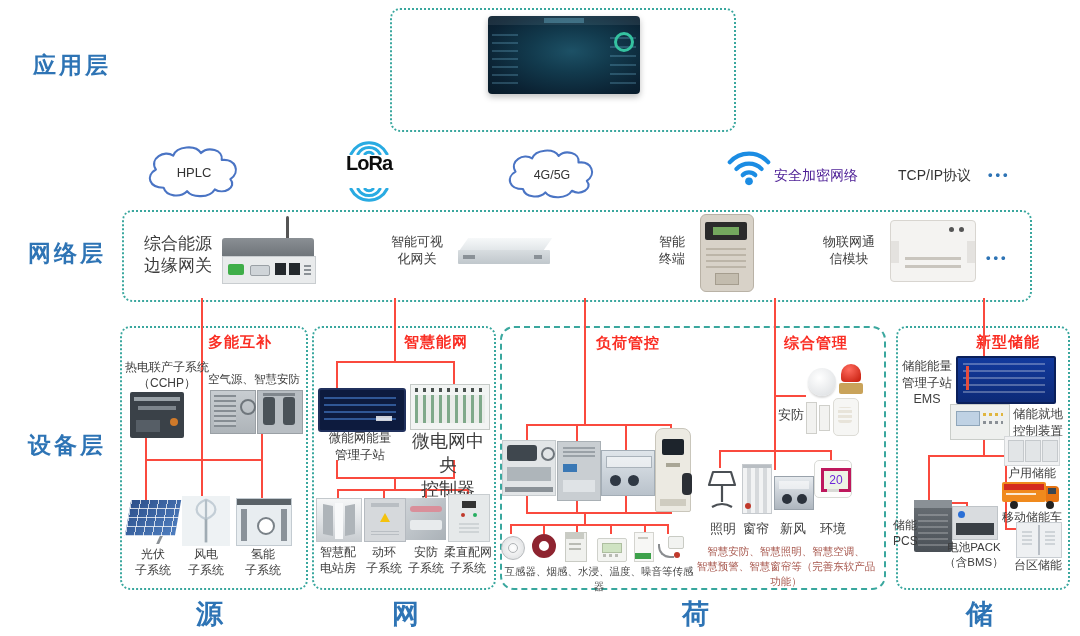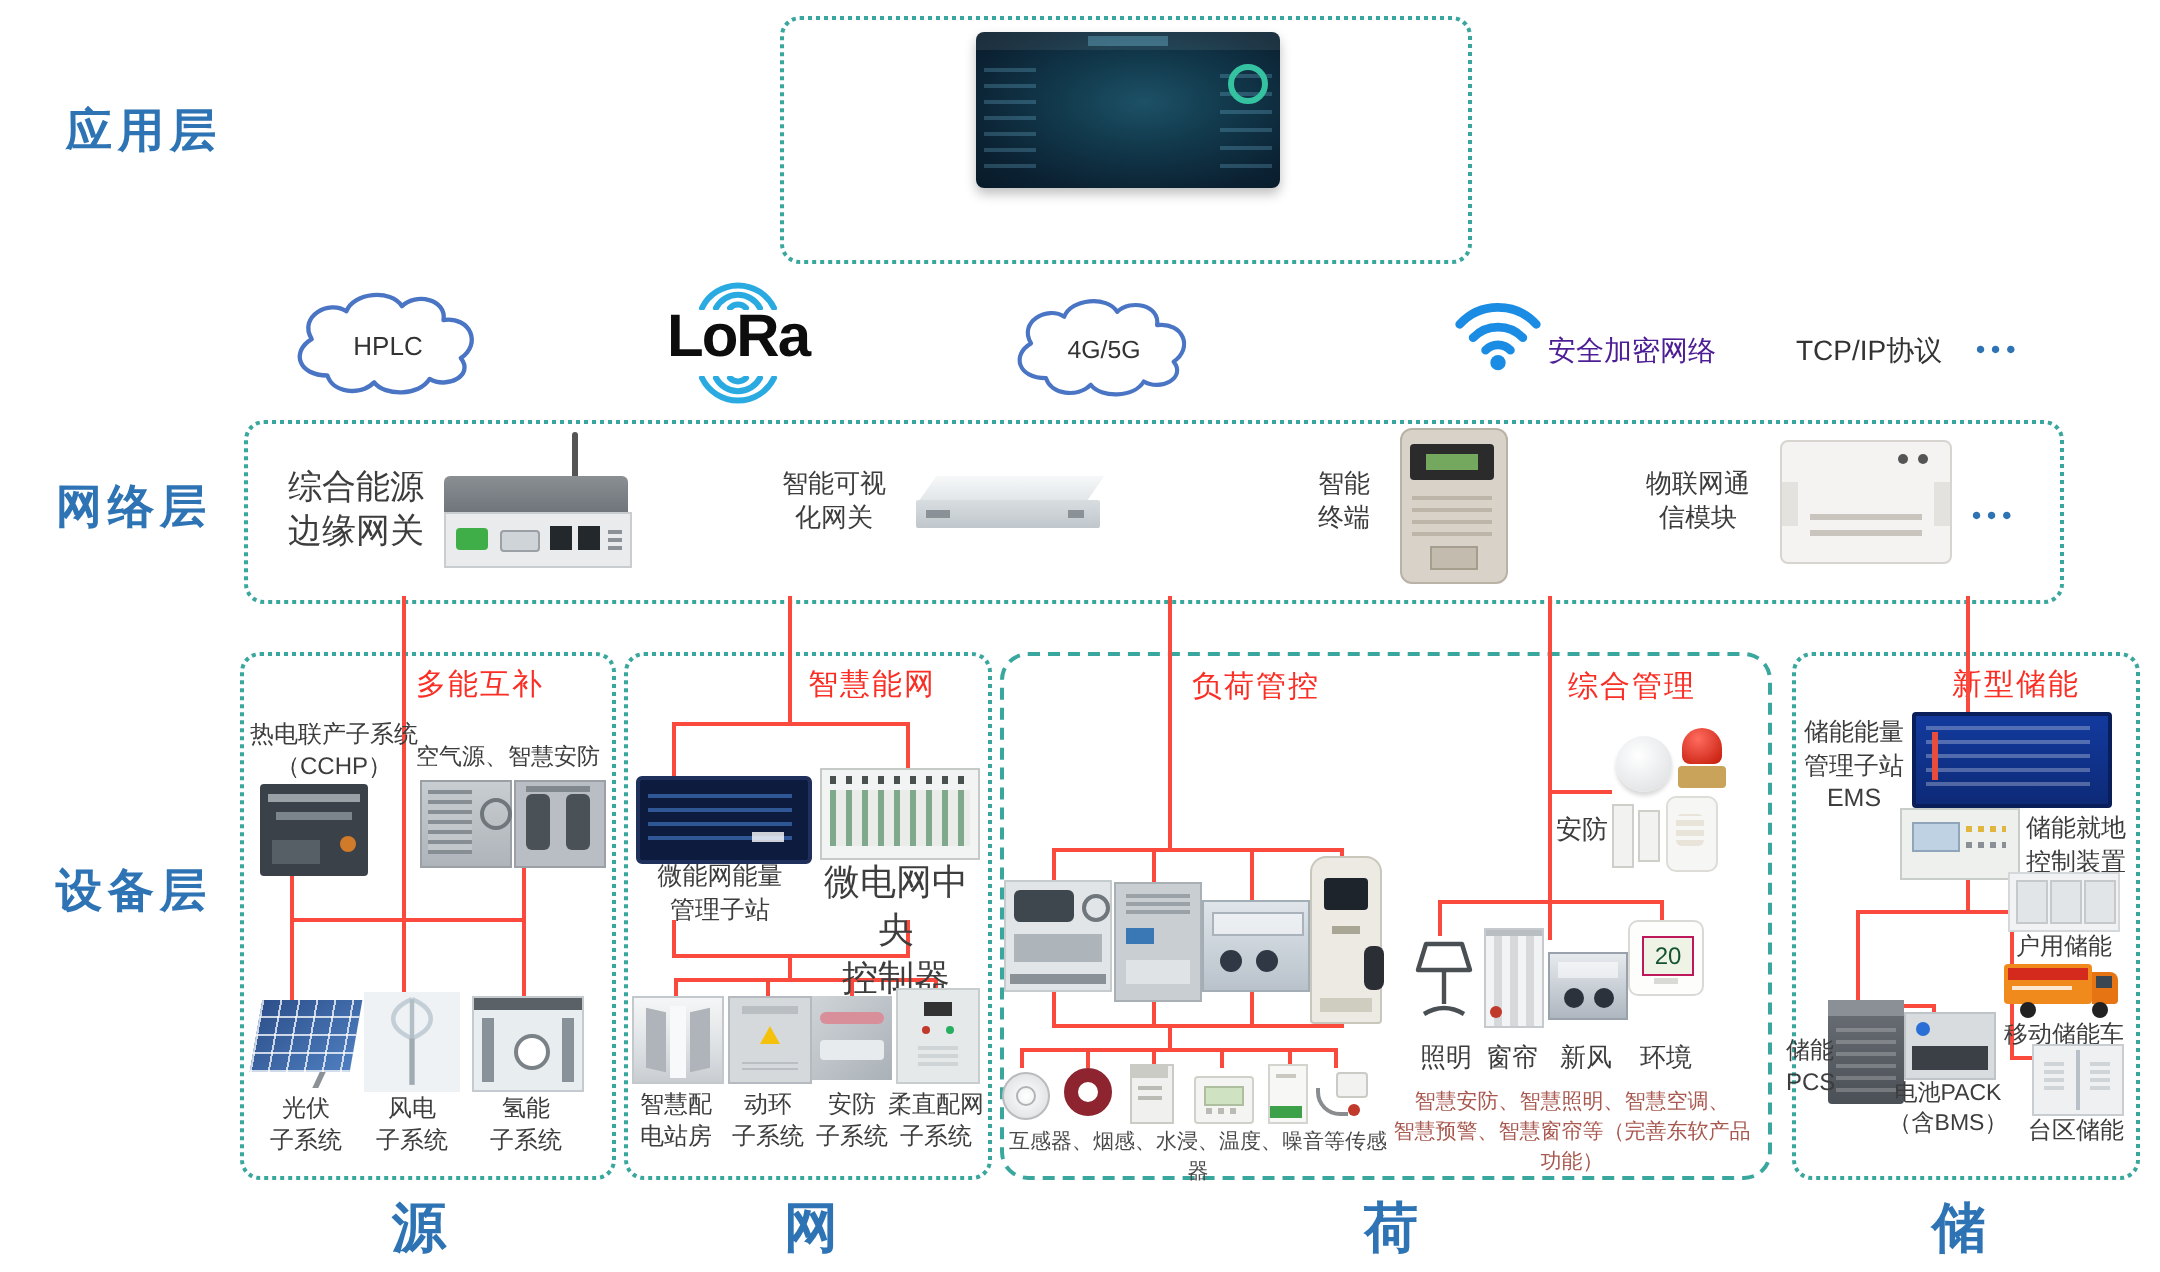--- a/index.html
+++ b/index.html
@@ -3,21 +3,21 @@
 <meta charset="utf-8">
 <style>
   html,body{margin:0;padding:0;background:#fff}
   #canvas{position:relative;width:1080px;height:636px;background:#fff;overflow:hidden;
           font-family:"Liberation Sans","DejaVu Sans",sans-serif;color:#3d3d3d}
   .abs{position:absolute}
   .layer-label{position:absolute;color:#2e74b5;font-weight:bold;font-size:23px;letter-spacing:3px}
   .foot{position:absolute;color:#2e74b5;font-weight:bold;font-size:27px}
   .box-dot{position:absolute;border:2px dotted #3aa79e;border-radius:10px;background:transparent}
   .box-dash{position:absolute;border:2px dashed #3aa79e;border-radius:14px;background:transparent}
-  .gtitle{position:absolute;color:#fa2e24;font-weight:normal;font-size:15px;letter-spacing:1px}
+  .gtitle{position:absolute;color:#fa2e24;font-weight:bold;font-size:15px;letter-spacing:1px}
   .lbl{position:absolute;text-align:center;color:#3d3d3d;line-height:1.32}
   .pre{white-space:pre-line}
   .rl{position:absolute;background:#fa4a3e}
   .dots{position:absolute;color:#2e74b5;font-weight:bold;font-size:13px;letter-spacing:3px}
   .cap{position:absolute;text-align:center;line-height:1.45}
   .dev{position:absolute}
   svg{display:block}
 </style>
 </head>
 <body>
@@ -44,21 +44,21 @@
       <text x="60" y="40" text-anchor="middle" font-size="15" fill="#333">HPLC</text>
     </svg>
   </div>
 
   <div class="dev" style="left:326px;top:141px;width:86px;height:60px">
     <svg class="abs" style="left:20px;top:0" width="46" height="14" viewBox="0 0 46 14">
       <path d="M5 13 A 20 20 0 0 1 41 13" fill="none" stroke="#29abe2" stroke-width="3" stroke-linecap="round"></path>
       <path d="M12 13 A 12.5 12.5 0 0 1 34 13" fill="none" stroke="#29abe2" stroke-width="3" stroke-linecap="round"></path>
       <path d="M19 13 A 5.5 5.5 0 0 1 27 13" fill="none" stroke="#29abe2" stroke-width="3" stroke-linecap="round"></path>
     </svg>
-    <div class="abs" style="left:0;top:11px;width:86px;text-align:center;font-size:30px;font-weight:800;color:#0d0d0d;letter-spacing:-1px">LoRa</div>
+    <div class="abs" style="left:0;top:11px;width:86px;text-align:center;font-size:20px;font-weight:800;color:#0d0d0d;letter-spacing:-1px">LoRa</div>
     <svg class="abs" style="left:20px;top:47px;transform:scaleY(-1)" width="46" height="14" viewBox="0 0 46 14">
       <path d="M5 13 A 20 20 0 0 1 41 13" fill="none" stroke="#29abe2" stroke-width="3" stroke-linecap="round"></path>
       <path d="M12 13 A 12.5 12.5 0 0 1 34 13" fill="none" stroke="#29abe2" stroke-width="3" stroke-linecap="round"></path>
       <path d="M19 13 A 5.5 5.5 0 0 1 27 13" fill="none" stroke="#29abe2" stroke-width="3" stroke-linecap="round"></path>
     </svg>
   </div>
 
   <div class="dev" style="left:502px;top:146px">
     <svg width="100" height="58" viewBox="0 0 120 70">
       <path d="M25,52 C8,52 4,38 16,31 C8,18 26,8 36,15 C40,4 62,2 68,12 C76,4 94,8 92,20 C108,18 114,34 102,42 C110,52 94,60 84,54 C78,64 58,64 52,56 C44,64 28,62 25,52 Z" fill="#fff" stroke="#4a74c4" stroke-width="2.5" stroke-linejoin="round"></path>
@@ -351,21 +351,21 @@
   <div class="dev" style="left:742px;top:464px;width:28px;height:48px;background:repeating-linear-gradient(90deg,#f2f3f4 0 4px,#d6d9dc 4px 8px);border:1px solid #c6cace">
     <div class="abs" style="left:0;top:0;width:28px;height:3px;background:#b9bec3"></div>
     <div class="abs" style="left:2px;top:38px;width:6px;height:6px;background:#c0392b;border-radius:50%"></div>
   </div>
   <div class="dev" style="left:774px;top:476px;width:38px;height:32px;background:linear-gradient(#e6eaee,#aeb6bf);border:1px solid #99a2ab">
     <div class="abs" style="left:7px;top:17px;width:10px;height:10px;background:#2b323c;border-radius:50%"></div>
     <div class="abs" style="left:22px;top:17px;width:10px;height:10px;background:#2b323c;border-radius:50%"></div>
     <div class="abs" style="left:4px;top:4px;width:30px;height:8px;background:rgba(255,255,255,.55)"></div>
   </div>
   <div class="dev" style="left:814px;top:460px;width:36px;height:36px;background:#fdfdfc;border:1px solid #d9dad6;border-radius:5px">
-    <div class="abs" style="left:6px;top:7px;width:24px;height:18px;background:#eef3e6;border:1px solid #be185d;text-align:center;font-size:12px;line-height:18px;color:#14532d">20</div>
+    <div class="abs" style="left:6px;top:7px;width:24px;height:18px;background:#eef3e6;border:3px solid #be185d;text-align:center;font-size:12px;line-height:18px;color:#6d28d9">20</div>
     <div class="abs" style="left:12px;top:28px;width:12px;height:3px;background:#d9dad6"></div>
   </div>
   <div class="lbl" style="left:707px;top:520px;width:32px;font-size:13px">照明</div>
   <div class="lbl" style="left:740px;top:520px;width:32px;font-size:13px">窗帘</div>
   <div class="lbl" style="left:776px;top:520px;width:34px;font-size:13px">新风</div>
   <div class="lbl" style="left:816px;top:520px;width:34px;font-size:13px">环境</div>
   <div class="cap pre" style="left:692px;top:544px;width:188px;font-size:10.5px;color:#a8584e">智慧安防、智慧照明、智慧空调、
 智慧预警、智慧窗帘等（完善东软产品功能）</div>
 
   <div class="box-dot" style="left:896px;top:326px;width:170px;height:260px"></div>

